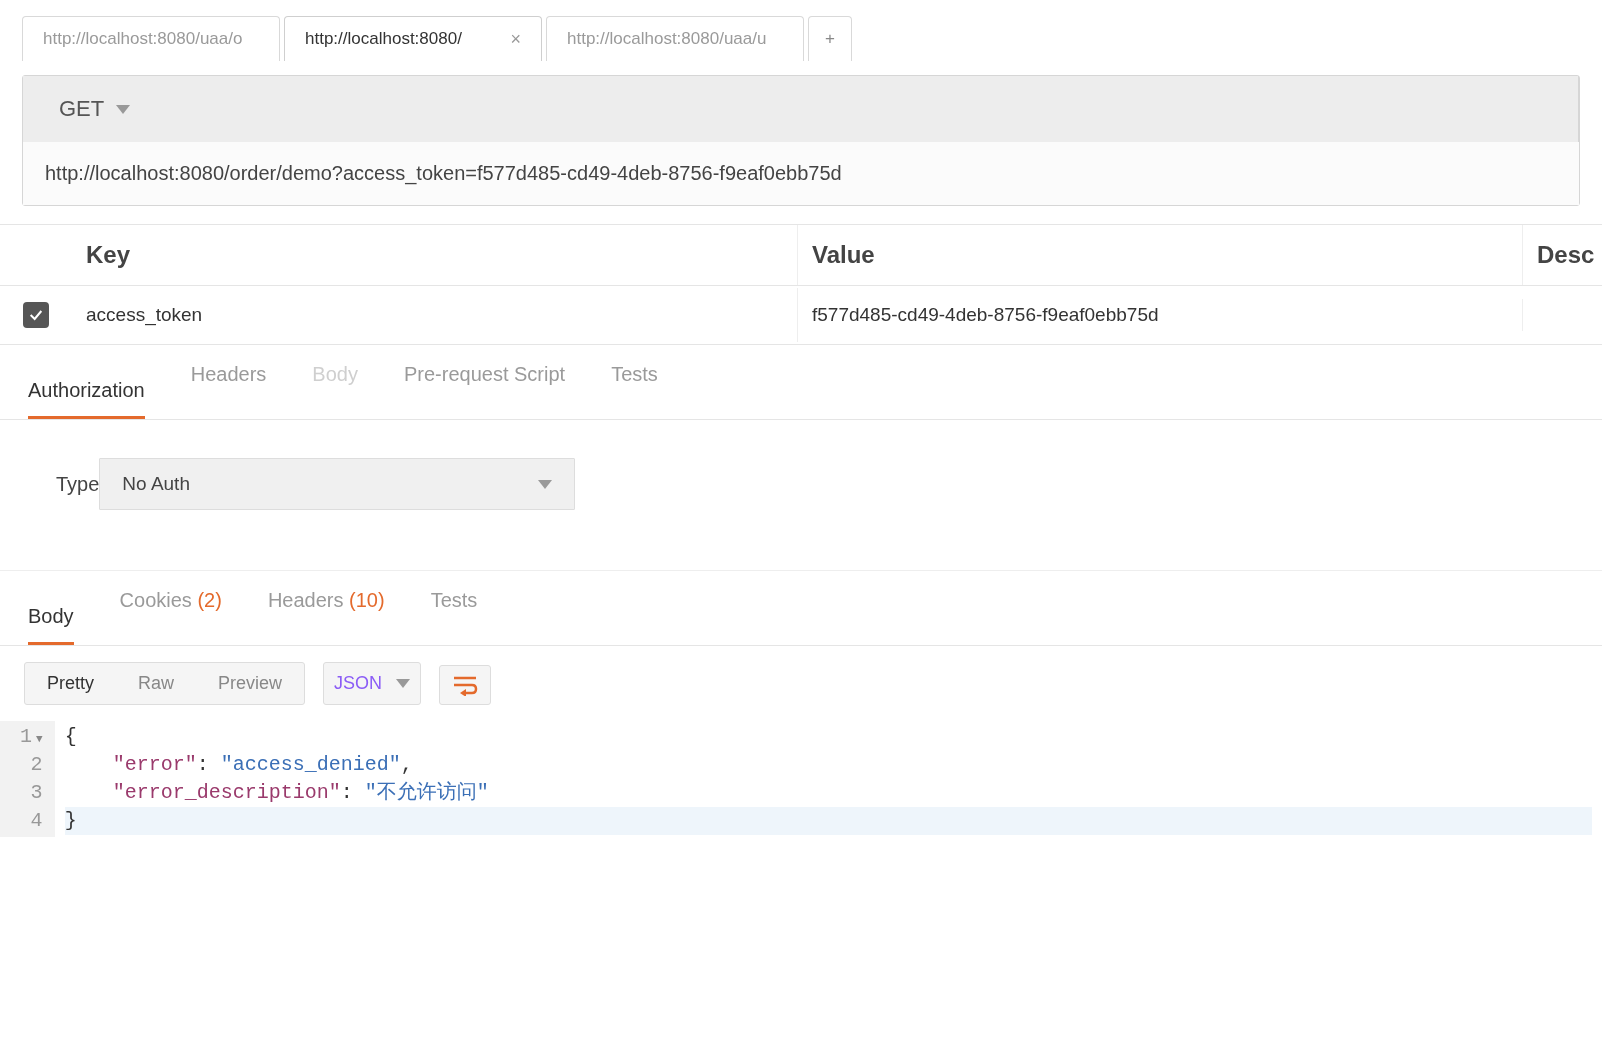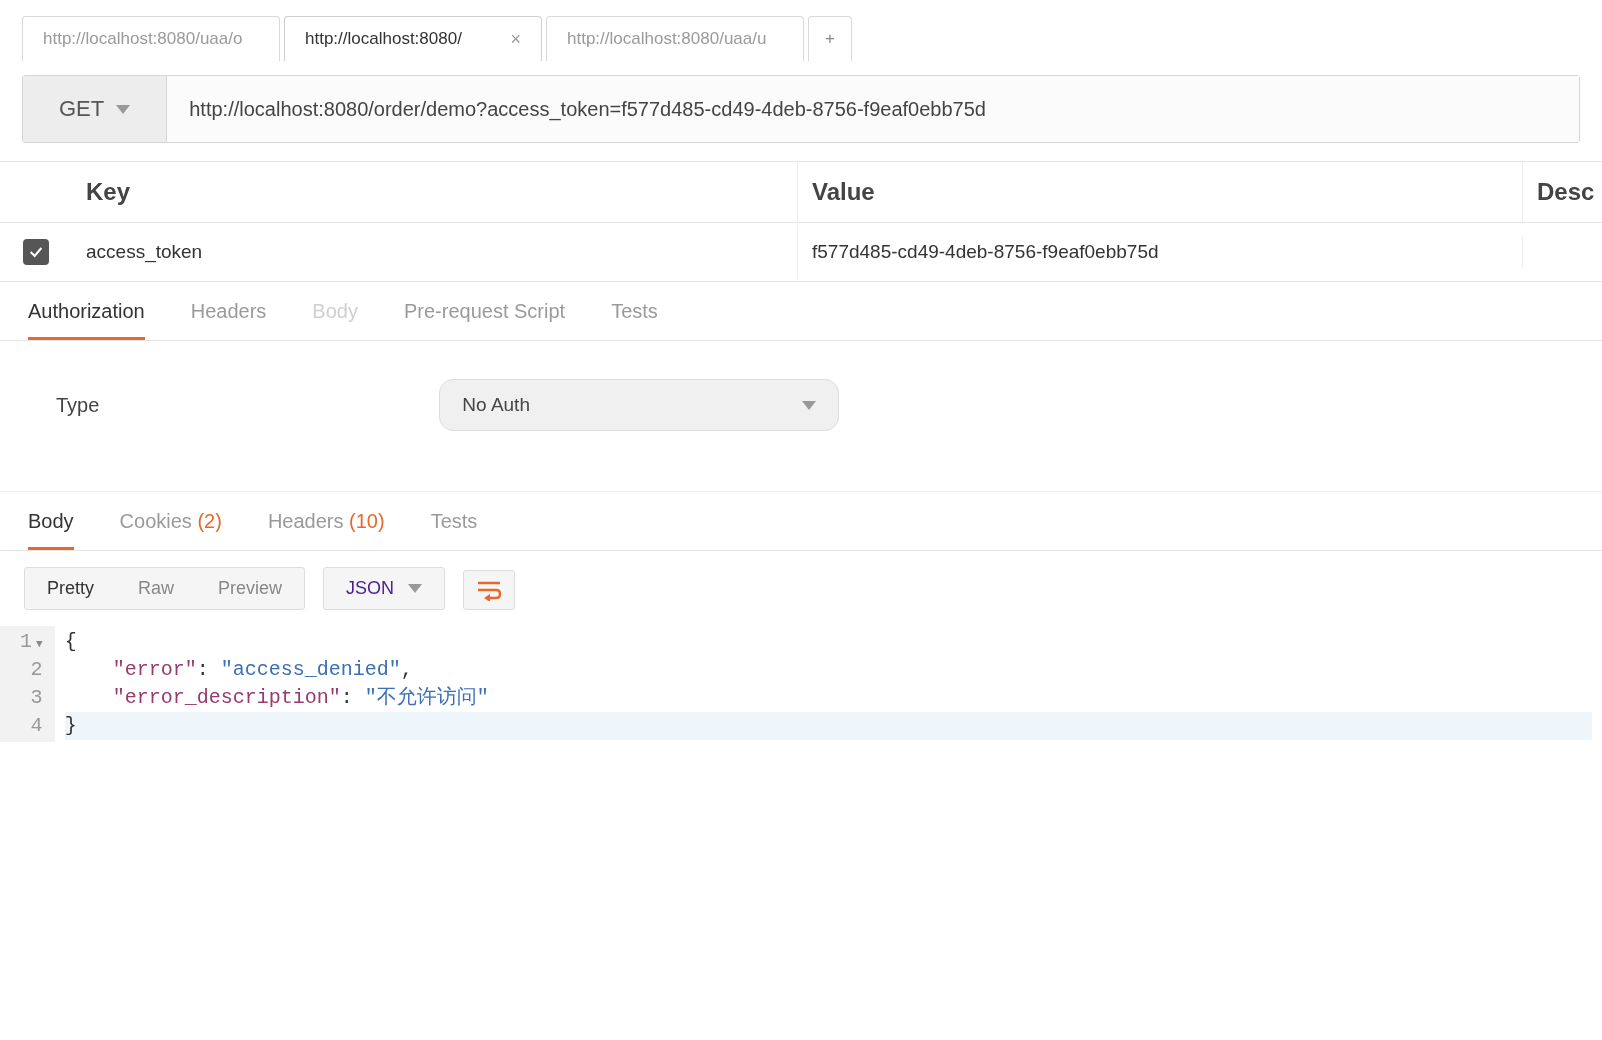--- a/index.html
+++ b/index.html
@@ -4,53 +4,53 @@
   <style>
     * { box-sizing: border-box; margin: 0; padding: 0; }
     body { font-family: -apple-system, BlinkMacSystemFont, "Segoe UI", Helvetica, Arial, sans-serif; font-size: 17px; color: #333; background: #fff; overflow-x: hidden; }
     
     .tabs { display: flex; gap: 4px; padding: 16px 22px 0 22px; align-items: stretch; }
     .tab { border: 1px solid #d9d9d9; border-bottom: none; padding: 12px 20px; border-radius: 4px 4px 0 0; color: #9a9a9a; cursor: pointer; font-size: 17px; white-space: nowrap; overflow: hidden; text-overflow: ellipsis; width: 258px; display: flex; align-items: center; justify-content: space-between; gap: 10px; }
     .tab.active { color: #333; border-color: #cfcfcf; }
     .tab-close { color: #999; font-size: 18px; line-height: 1; }
     .tab-add { width: 44px; display: flex; align-items: center; justify-content: center; color: #888; }
     
-    .request-bar { display: flex; margin: 14px 22px 18px 22px; border: 1px solid #d6d6d6; border-radius: 3px; background: #fff; }
+    .request-bar { display: flex; margin: 14px 22px 18px 22px; border: 1px solid #d6d6d6; border-radius: 3px; background: #fff; flex-direction: column; }
     .method-btn { background: #ededed; border-right: 1px solid #d6d6d6; padding: 20px 36px; font-size: 22px; color: #555; font-weight: 500; display: flex; align-items: center; gap: 12px; cursor: pointer; }
     .chevron-down { width: 0; height: 0; border-left: 7px solid transparent; border-right: 7px solid transparent; border-top: 9px solid #999; display: inline-block; }
     .url-input { flex: 1; border: none; padding: 20px 22px; font-size: 20px; color: #444; outline: none; background: #fbfbfb; }
     
     .params-table { border-top: 1px solid #e5e5e5; border-bottom: 1px solid #e5e5e5; }
     .params-header, .params-row { display: grid; grid-template-columns: 72px 1fr 1fr 80px; align-items: center; }
     .params-header { border-bottom: 1px solid #e5e5e5; }
     .th, .td { padding: 16px 14px; font-size: 24px; }
     .th { color: #444; font-weight: 600; }
     .td-input { border: none; outline: none; font-size: 19px; color: #333; width: 100%; padding: 16px 14px; }
     .td-input::placeholder { color: #bbb; }
     .th-check, .td-check { display: flex; justify-content: center; }
     .checkbox { width: 26px; height: 26px; border-radius: 4px; background: #565656; color: #fff; display: flex; align-items: center; justify-content: center; cursor: pointer; }
     .checkbox svg { width: 16px; height: 16px; stroke: #fff; stroke-width: 3; fill: none; }
     .params-row.new { border-top: 1px solid #eee; }
     .cell-border { border-left: 1px solid #eee; }
     
     .request-tabs, .response-tabs { display: flex; gap: 46px; padding: 18px 28px 0 28px; border-bottom: 1px solid #e5e5e5; }
     .rtab { padding-bottom: 14px; color: #9a9a9a; cursor: pointer; font-size: 20px; border-bottom: 3px solid transparent; }
-    .rtab.active { color: #333; border-bottom-color: #e46a2c; }
+    .rtab.active { color: #333; border-bottom-color: #e46a2c; margin-top: 16px; }
     .rtab.disabled { color: #cfcfcf; }
     .count { color: #e46a2c; }
     
-    .auth-section { padding: 38px 56px 60px 56px; display: flex; align-items: center; gap: 340px; border-bottom: 1px solid #eee; }
+    .auth-section { padding: 38px 56px 60px 56px; display: flex; align-items: center; border-bottom: 1px solid #eee; }
     .auth-label { font-size: 20px; color: #444; }
-    .select { background: #f0f0f0; border: 1px solid #ddd; border-radius: 14px; padding: 14px 22px; display: flex; align-items: center; justify-content: space-between; width: 400px; cursor: pointer; font-size: 19px; color: #444; }
+    .select { background: #f0f0f0; border: 1px solid #ddd; border-radius: 1px; padding: 14px 22px; display: flex; align-items: center; justify-content: space-between; width: 476px; cursor: pointer; font-size: 19px; color: #444; }
     
     .format-bar { display: flex; gap: 18px; padding: 16px 24px; align-items: flex-end; }
     .fmt-group { display: flex; border: 1px solid #ddd; border-radius: 3px; background: #f5f5f5; overflow: hidden; }
     .fmt-btn { padding: 10px 22px; color: #888; font-size: 18px; cursor: pointer; }
     .fmt-btn.active { color: #333; }
-    .json-select { border: 1px solid #ddd; background: #f5f5f5; border-radius: 3px; padding: 10px 22px; display: flex; align-items: center; gap: 14px; font-size: 18px; color: #4c1d95; cursor: pointer; }
+    .json-select { border: 1px solid #ddd; background: #f5f5f5; border-radius: 3px; padding: 10px 10px; display: flex; align-items: center; gap: 14px; font-size: 18px; color: #8b5cf6; cursor: pointer; }
     .wrap-icon { border: 1px solid #ddd; background: #f5f5f5; border-radius: 3px; padding: 8px 12px; cursor: pointer; color: #e46a2c; display: flex; align-items: center; }
     
     .code-area { font-family: "SFMono-Regular", Consolas, "Liberation Mono", Menlo, monospace; font-size: 20px; display: flex; }
     .gutter { background: #f2f2f2; color: #999; text-align: right; padding: 2px 12px 2px 20px; user-select: none; }
     .gutter .ln { height: 28px; line-height: 28px; }
     .gutter .fold { font-size: 11px; color: #888; margin-left: 4px; }
     .code { padding: 2px 10px; flex: 1; }
     .code .cl { height: 28px; line-height: 28px; white-space: pre; }
     .code .hl { background: #eef5fb; }
     .t-key { color: #9a3a6c; }

